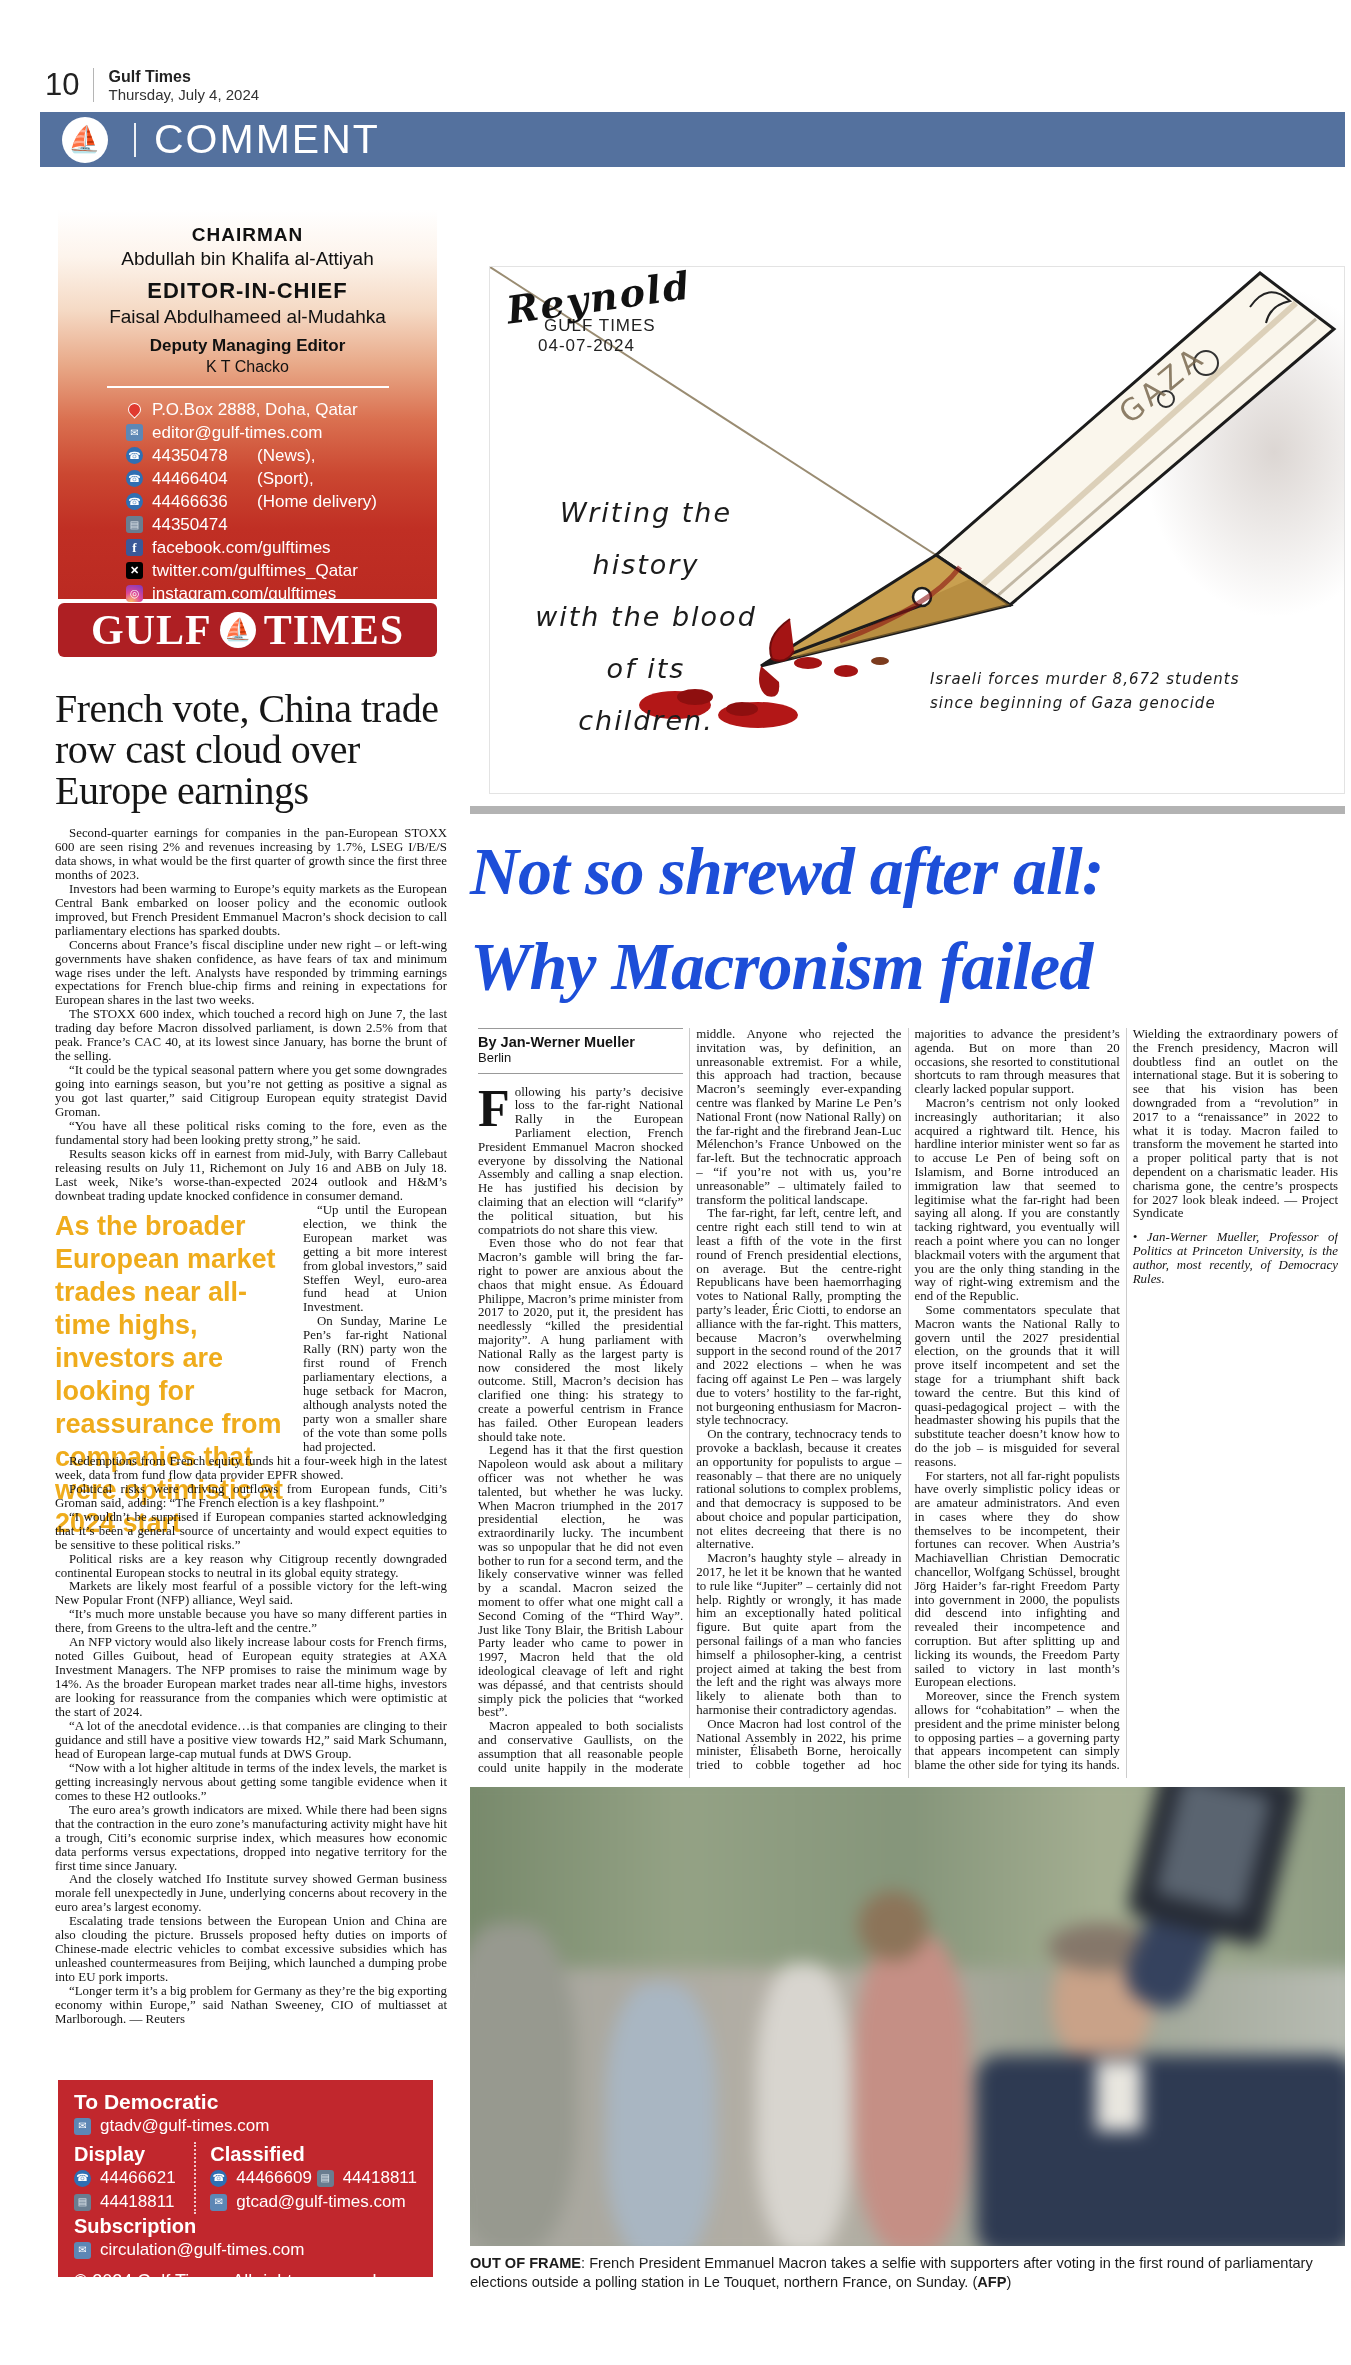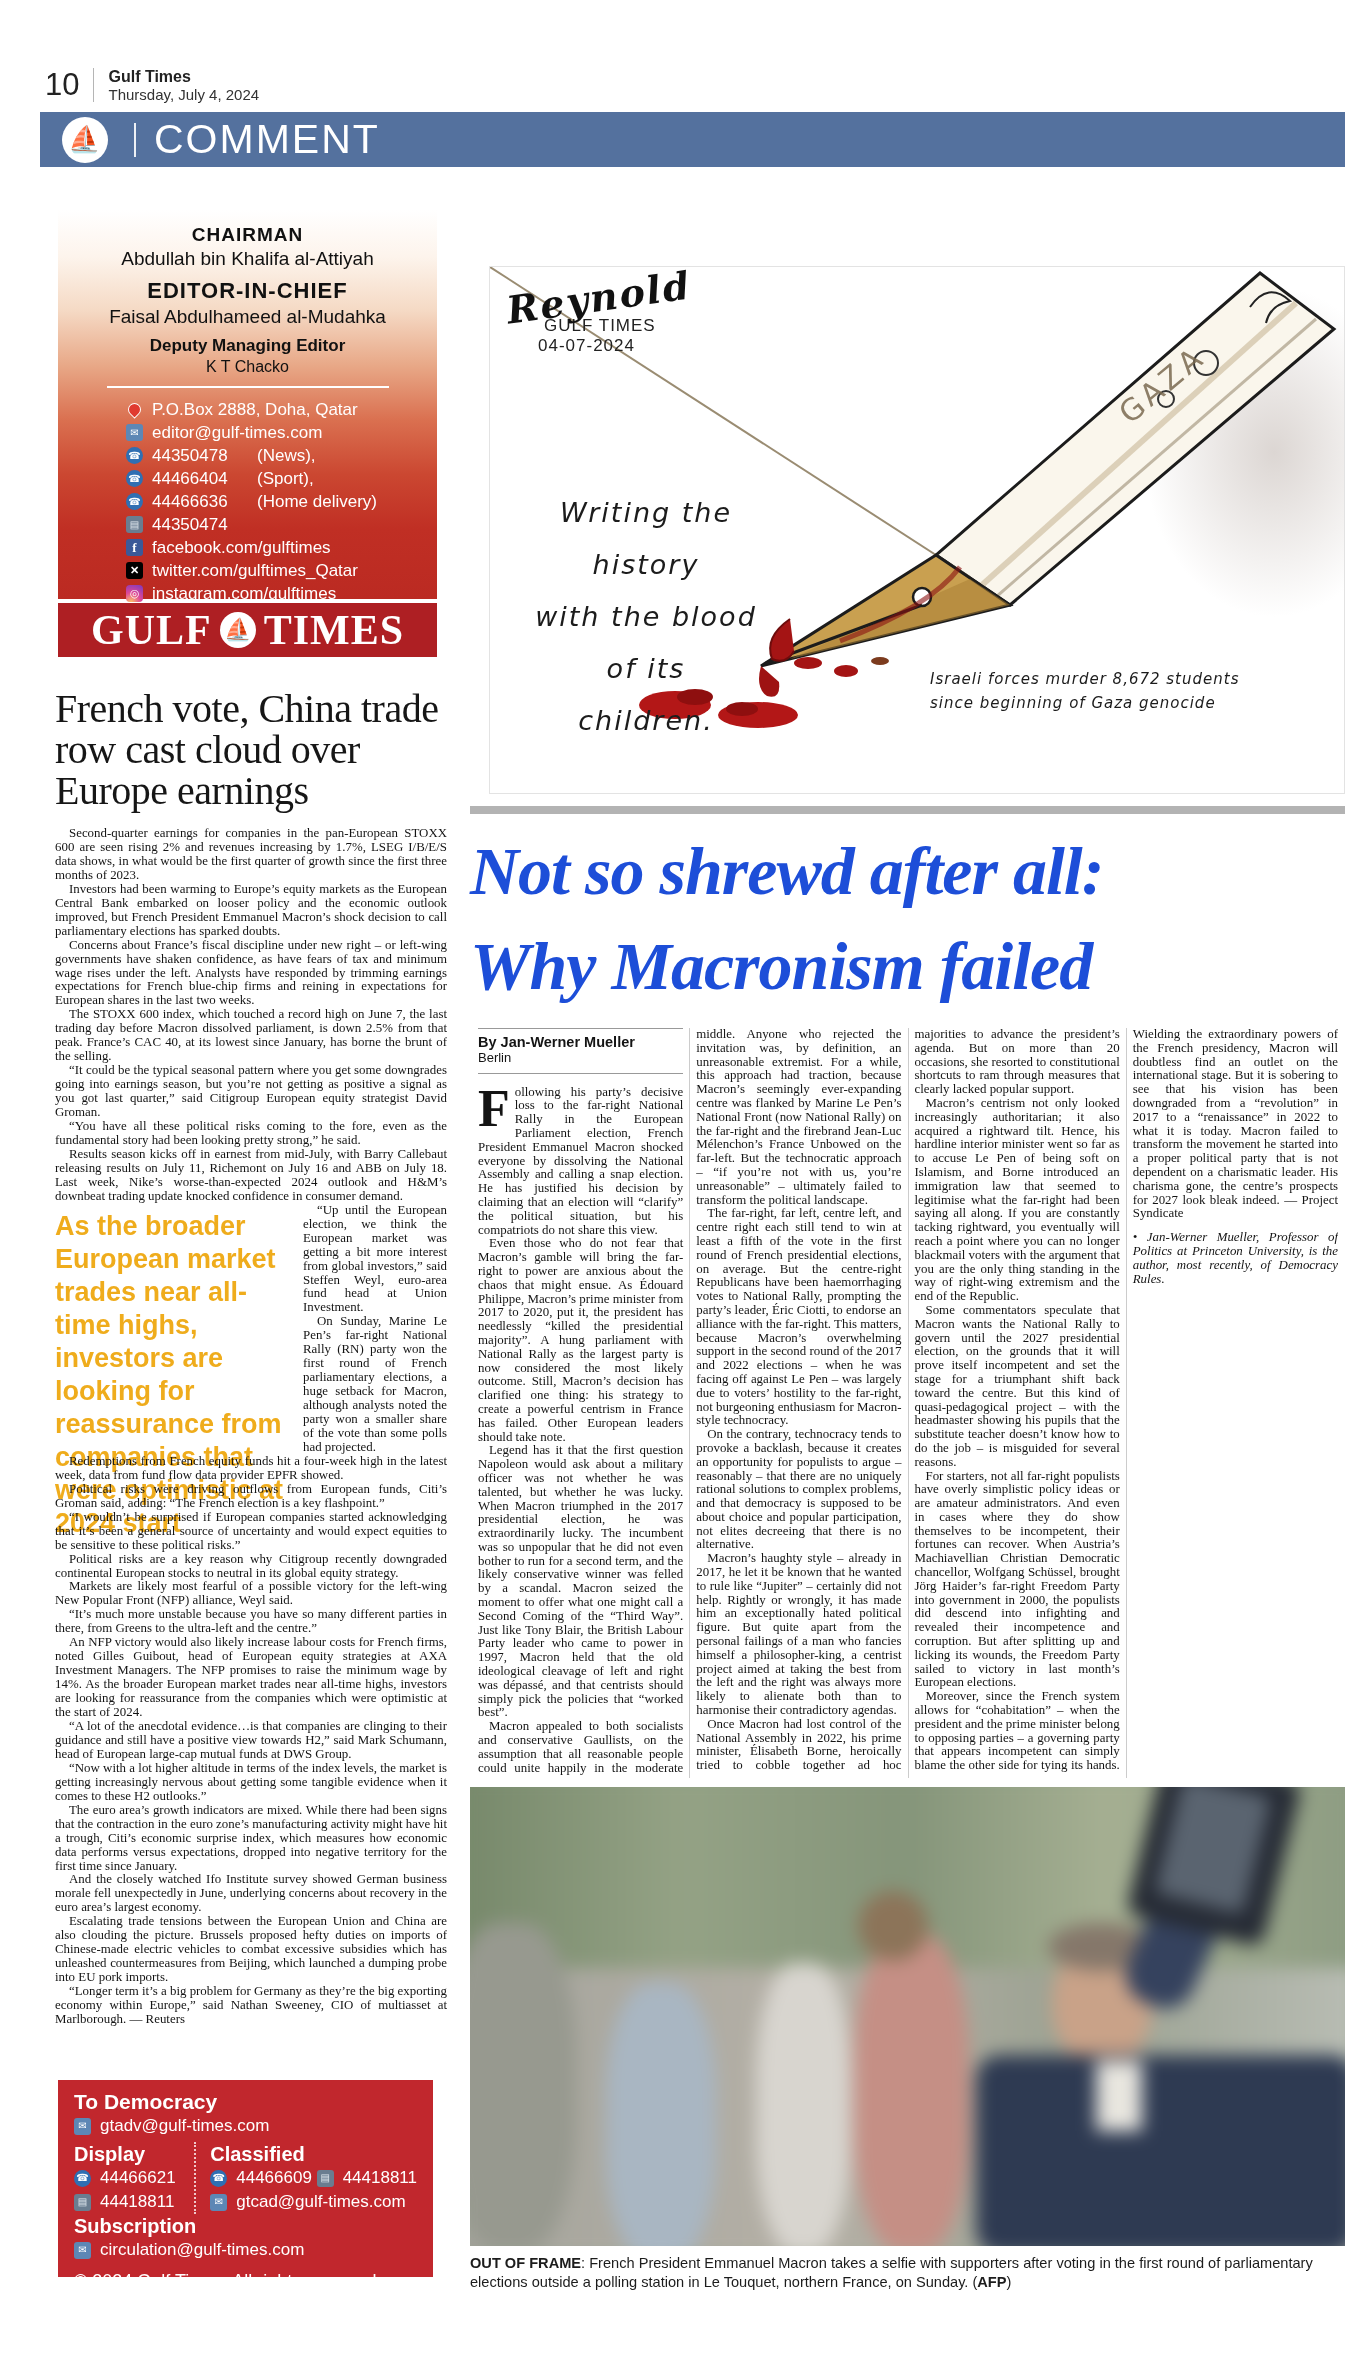--- a/index.html
+++ b/index.html
@@ -47,21 +47,21 @@
   .ic-pin::before { content:""; width:11px; height:11px; background:#e03a2f; border:1px solid #fff; border-radius:50% 50% 50% 0; transform:rotate(-45deg); }
   .ic-env { background:#5d87b5; color:#fff; border-radius:3px; font-size:10px; }
   .ic-phone { background:#2f6fb3; color:#fff; border-radius:50%; font-size:10px; }
   .ic-fax { background:#6a7d90; color:#dfe7ee; border-radius:3px; font-size:10px; }
   .ic-fb { background:#3b5998; color:#fff; border-radius:3px; font-weight:bold; font-size:13px; font-family:"Liberation Serif",serif; }
   .ic-x { background:#000; color:#fff; border-radius:3px; font-size:11px; font-weight:bold; }
   .ic-ig { background:radial-gradient(circle at 30% 100%, #fdc468, #df4996 45%, #8a3ab9 90%); color:#fff; border-radius:4px; font-size:11px; }
   .ic-yt { background:#e52d27; color:#fff; border-radius:4px; font-size:9px; }
   .gt-band {
     position:absolute; left:58px; top:603px; width:379px; height:54px; background:#ae1f23;
-    display:flex; align-items:center; justify-content:center;
+    display:flex; align-items:center; justify-content:center;border-radius:6px;
   }
   .gt-band .word { color:#fff; font-family:"Liberation Serif", serif; font-weight:bold; font-size:42px; letter-spacing:1px; }
   .gt-band .circ { width:36px; height:36px; background:#fff; border-radius:50%; margin:0 8px; display:flex; align-items:center; justify-content:center; font-size:22px; color:#1a1a1a; }
   
   .left-article { position:absolute; left:55px; top:688px; width:392px; }
   .left-headline { font-family:"Liberation Serif", serif; font-size:40px; line-height:41px; font-weight:400; color:#161616; letter-spacing:-0.5px; }
   .left-body { margin-top:16px; height:1250px; overflow:hidden; font-family:"Liberation Serif", serif; font-size:12.9px; line-height:13.95px; text-align:justify; color:#141414; }
   .left-body p { text-indent:14px; }
   .pull-quote {
     float:left; width:248px; height:238px; padding:6px 14px 0 0;
@@ -220,21 +220,21 @@
           <p>“Now with a lot higher altitude in terms of the index levels, the market is getting increasingly nervous about getting some tangible evidence when it comes to these H2 outlooks.”</p>
           <p>The euro area’s growth indicators are mixed. While there had been signs that the contraction in the euro zone’s manufacturing activity might have hit a trough, Citi’s economic surprise index, which measures how economic data performs versus expectations, dropped into negative territory for the first time since January.</p>
           <p>And the closely watched Ifo Institute survey showed German business morale fell unexpectedly in June, underlying concerns about recovery in the euro area’s largest economy.</p>
           <p>Escalating trade tensions between the European Union and China are also clouding the picture. Brussels proposed hefty duties on imports of Chinese-made electric vehicles to combat excessive subsidies which has unleashed countermeasures from Beijing, which launched a dumping probe into EU pork imports.</p>
           <p>“Longer term it’s a big problem for Germany as they’re the big exporting economy within Europe,” said Nathan Sweeney, CIO of multiasset at Marlborough. — Reuters</p>
         </div>
     </div>
   </div>
 
   <div class="advertise">
-    <div class="adv-title">To Democracy</div>
+    <div class="adv-title">To Democratic</div>
     <div class="adv-row">
         <span class="ic ic-env">✉</span>
         <span>gtadv@gulf-times.com</span>
       </div>
     <div class="adv-cols">
       <div class="adv-col-l">
         <div class="adv-sub">Display</div>
         <div class="adv-row">
             <span class="ic ic-phone">☎</span>
             <span>44466621</span>

